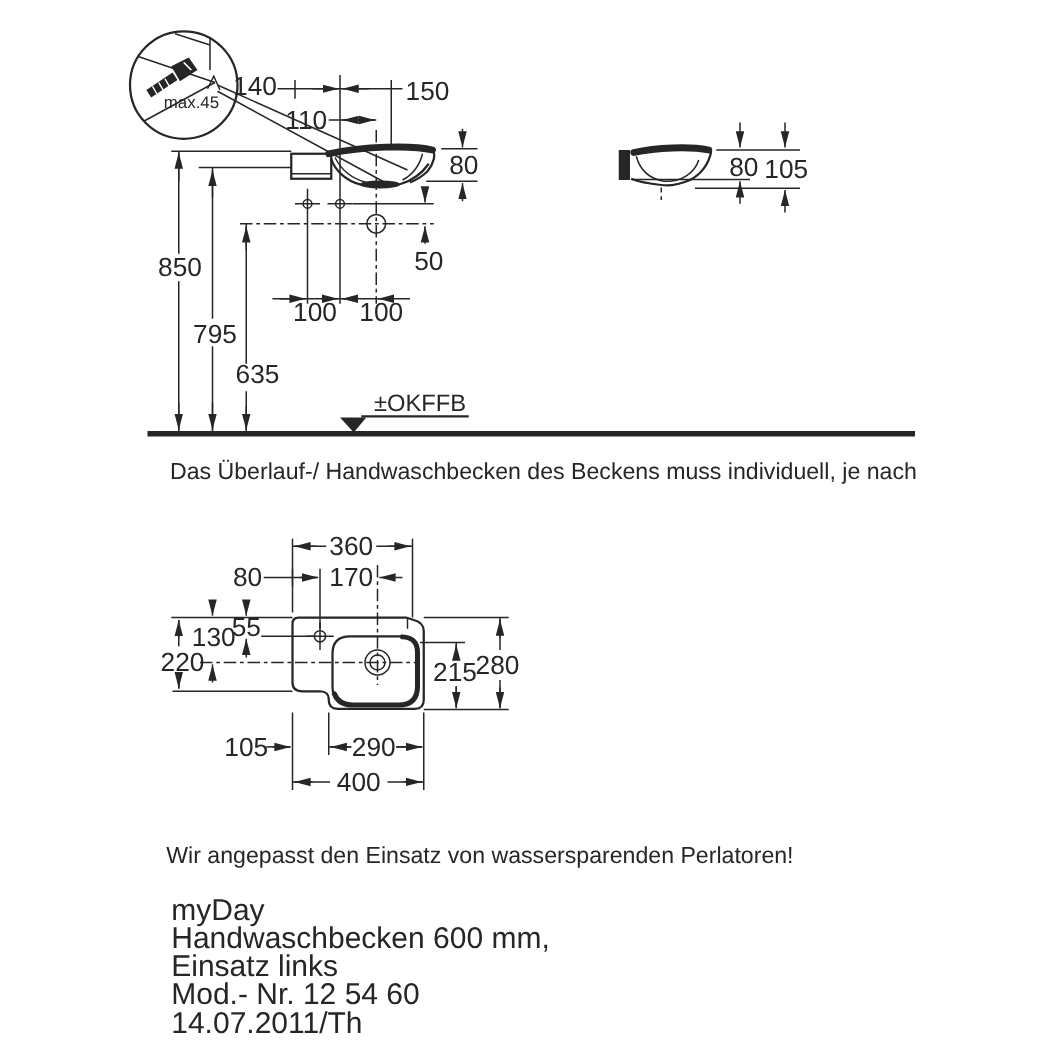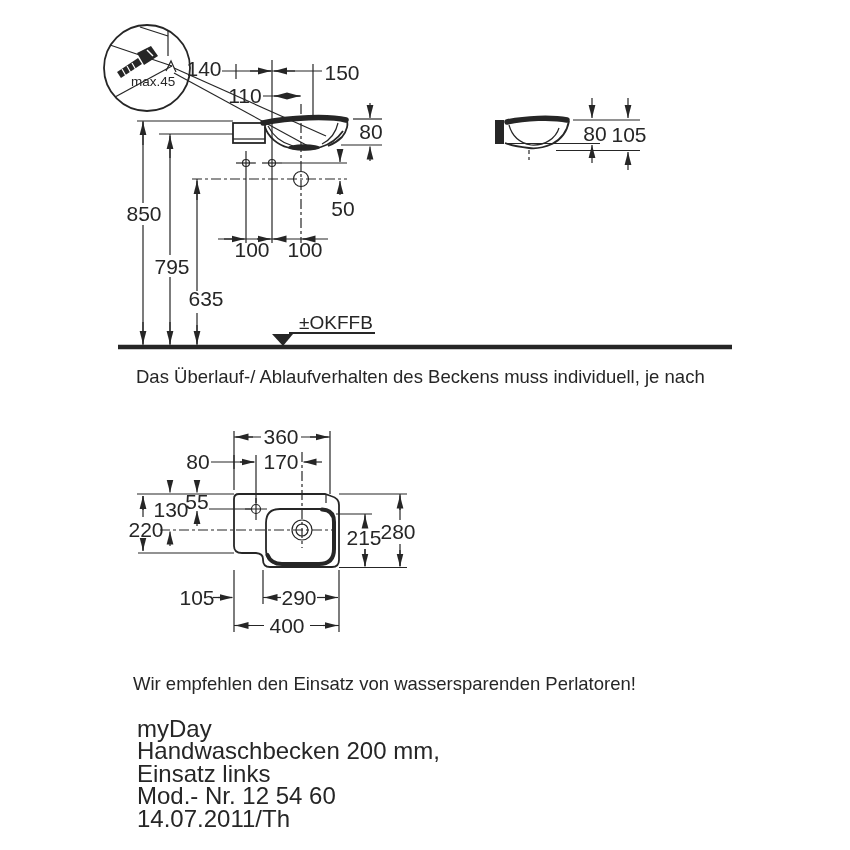--- a/index.html
+++ b/index.html
@@ -234,26 +234,26 @@
     <line class="thin" x1="317" y1="597.5" x2="337.5" y2="597.5" marker-end="url(#arw)"></line>
     <text class="dim" x="299" y="605">290</text>
     <path class="thin" d="M234,625.5 H264 M310,625.5 H339"></path>
     <line class="thin" x1="250" y1="625.5" x2="235.5" y2="625.5" marker-end="url(#arw)"></line>
     <line class="thin" x1="323" y1="625.5" x2="337.5" y2="625.5" marker-end="url(#arw)"></line>
     <text class="dim" x="287" y="633">400</text>
   </g>
 </svg>
 
   <div class="note" style="left:136px;top:366px;">
-    <div>Das Überlauf-/ Ablaufverhalten des Beckens muss individuell, je nach</div>
+    <div>Das Überlauf-/ Handwaschbecken des Beckens muss individuell, je nach</div>
   </div>
 
-  <div class="note" style="left:133px;top:673px;">Wir empfehlen den Einsatz von wassersparenden Perlatoren!</div>
+  <div class="note" style="left:133px;top:673px;">Wir angepasst den Einsatz von wassersparenden Perlatoren!</div>
 
   <div class="product" style="left:137px;top:718px;">
     <div>myDay</div>
-    <div>Handwaschbecken 200 mm,</div>
+    <div>Handwaschbecken 600 mm,</div>
     <div>Einsatz links</div>
     <div>Mod.- Nr. 12 54 60</div>
     <div>14.07.2011/Th</div>
   </div>
 
 </div>
 
 </body></html>

